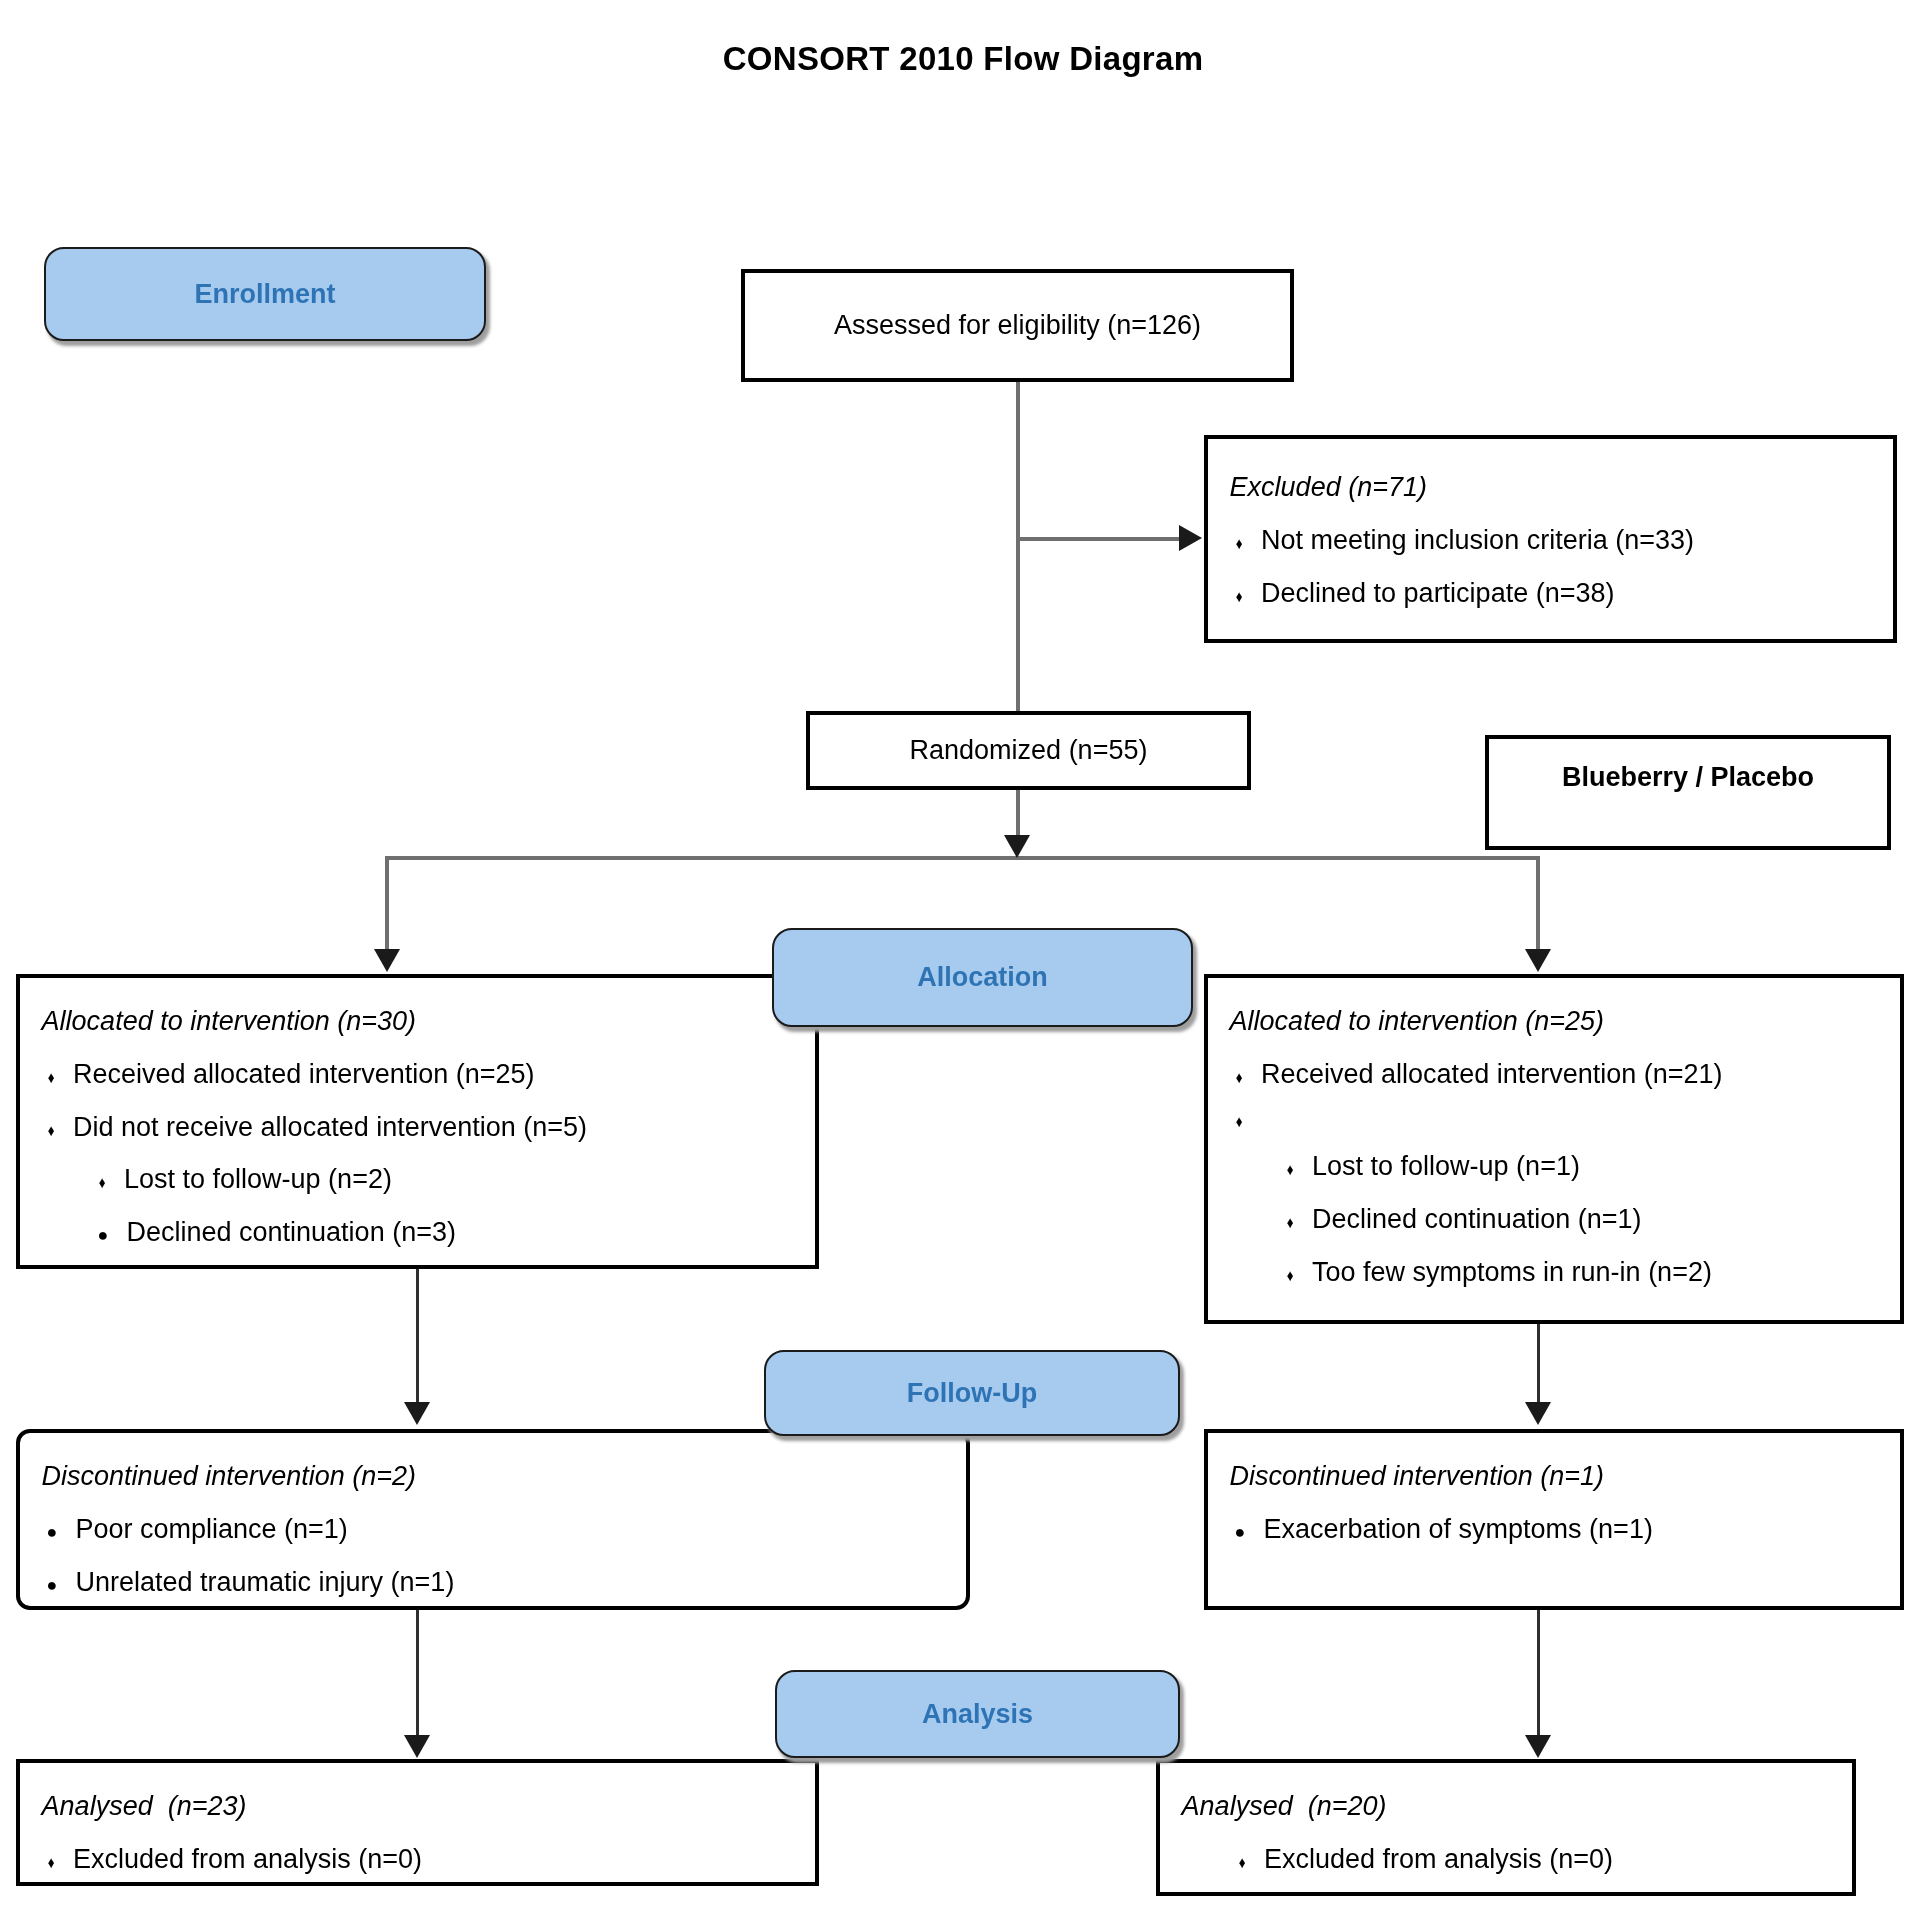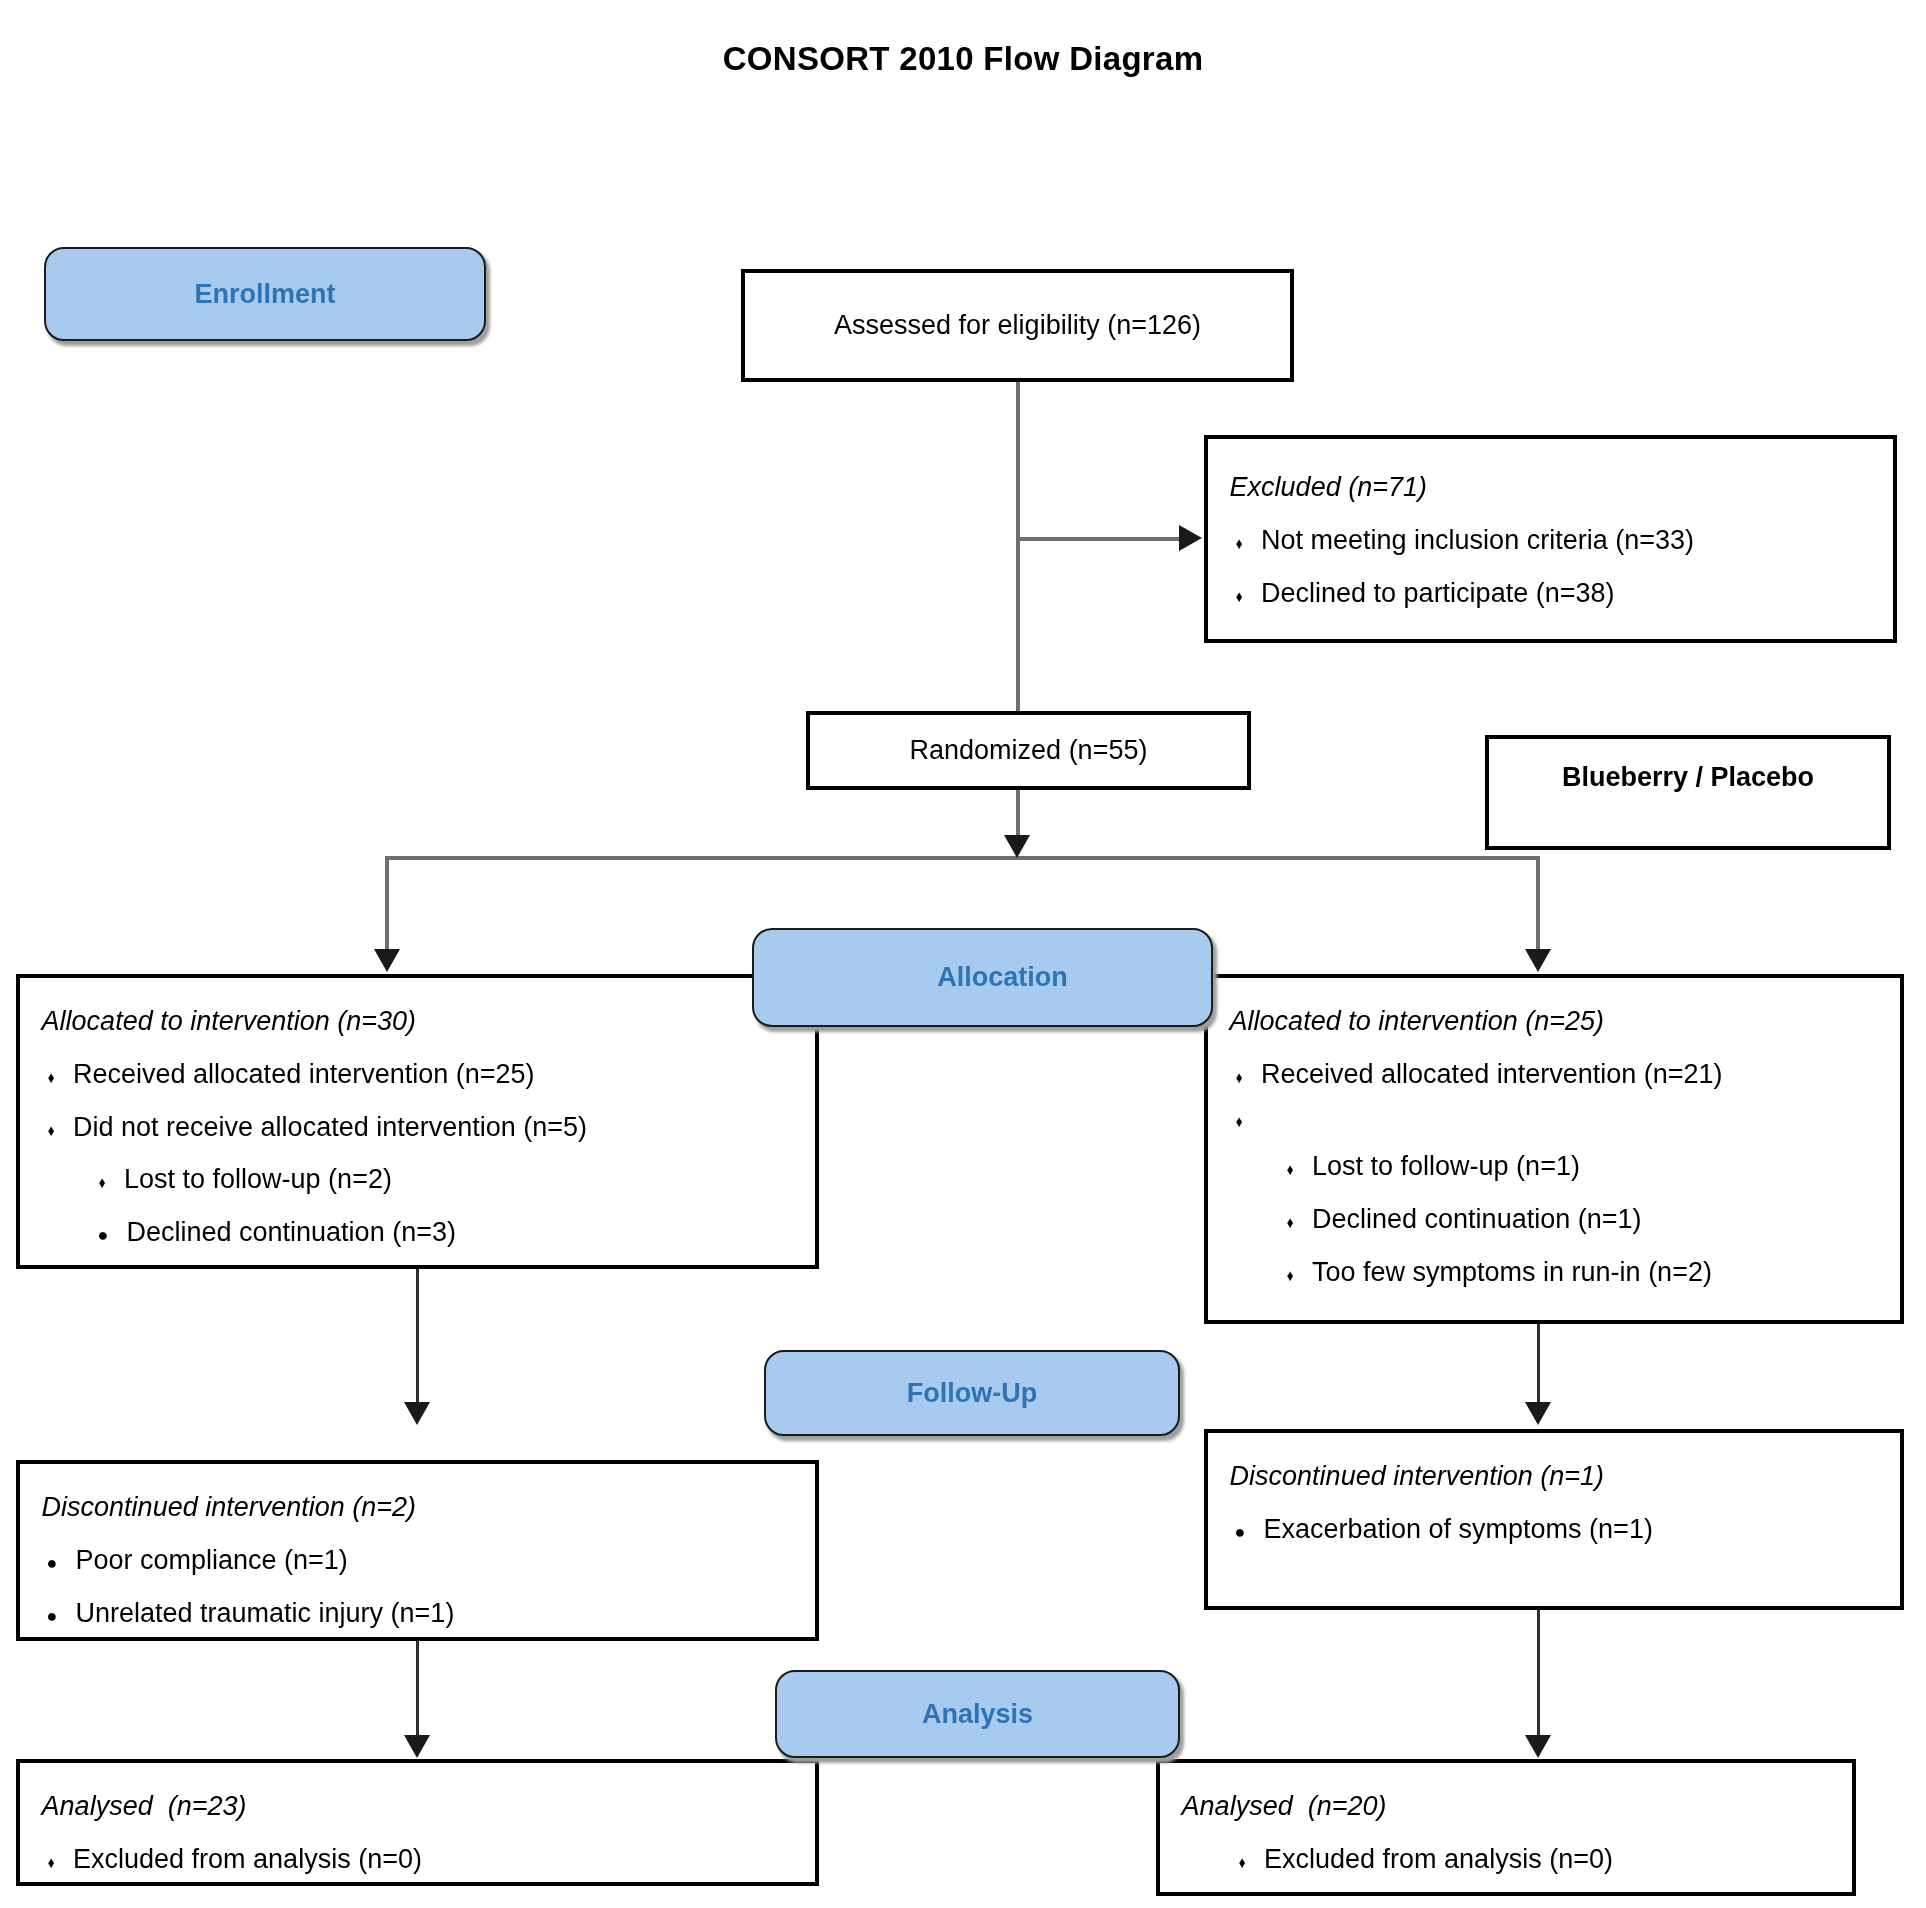--- a/index.html
+++ b/index.html
@@ -78,21 +78,21 @@
   <div class="box arm-box" style="left:1485px;top:735px;width:406px;height:115px;">Blueberry / Placebo</div>
 
   <div class="vline" style="left:1016px;top:789px;height:49px;"></div>
   <div class="arr-down" style="left:1004px;top:835px;"></div>
   <div class="hline" style="left:385px;top:856px;width:1155px;"></div>
   <div class="vline" style="left:385px;top:856px;height:95px;"></div>
   <div class="arr-down" style="left:374px;top:949px;"></div>
   <div class="vline" style="left:1536px;top:856px;height:95px;"></div>
   <div class="arr-down" style="left:1525px;top:949px;"></div>
 
-  <div class="badge" style="left:752px;top:928px;width:417px;height:95px;padding-left:40px;">Allocation</div>
+  <div class="badge" style="left:772px;top:928px;width:417px;height:95px;">Allocation</div>
 
   <div class="box content-box" style="left:16px;top:974px;width:803px;height:295px;">
     <span class="box-heading">Allocated to intervention (n=30)</span>
     <div>
         <div class="b-row indent-1">
           <span class="bullet diamond">♦</span>
           <span>Received allocated intervention (n=25)</span>
         </div>
         <div class="b-row indent-1">
           <span class="bullet diamond">♦</span>
@@ -134,21 +134,21 @@
       </div>
   </div>
 
   <div class="vline thin" style="left:416px;top:1269px;height:134px;"></div>
   <div class="arr-down" style="left:404px;top:1402px;"></div>
   <div class="vline thin" style="left:1537px;top:1324px;height:79px;"></div>
   <div class="arr-down" style="left:1525px;top:1402px;"></div>
 
   <div class="badge" style="left:764px;top:1350px;width:412px;height:82px;">Follow-Up</div>
 
-  <div class="box content-box" style="left:16px;top:1460px;width:803px;height:181px;">
+  <div class="box content-box" style="left:16px;top:1429px;width:954px;height:181px;border-radius:14px;">
     <span class="box-heading">Discontinued intervention (n=2)</span>
     <div>
         <div class="b-row indent-1">
           <span class="bullet round">●</span>
           <span>Poor compliance (n=1)</span>
         </div>
         <div class="b-row indent-1">
           <span class="bullet round">●</span>
           <span>Unrelated traumatic injury (n=1)</span>
         </div>

